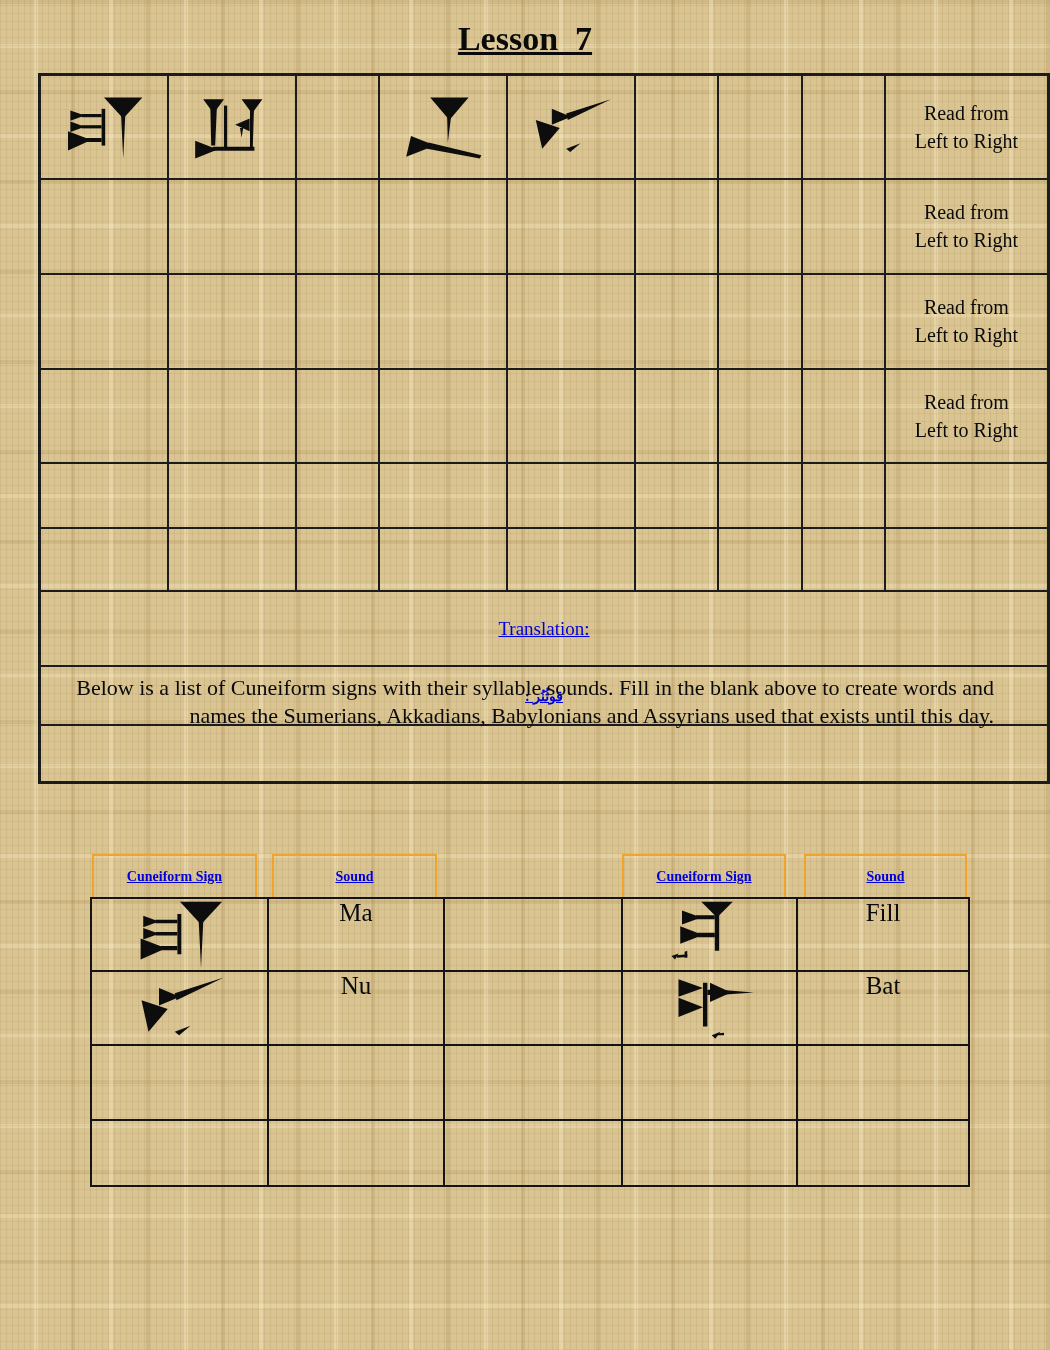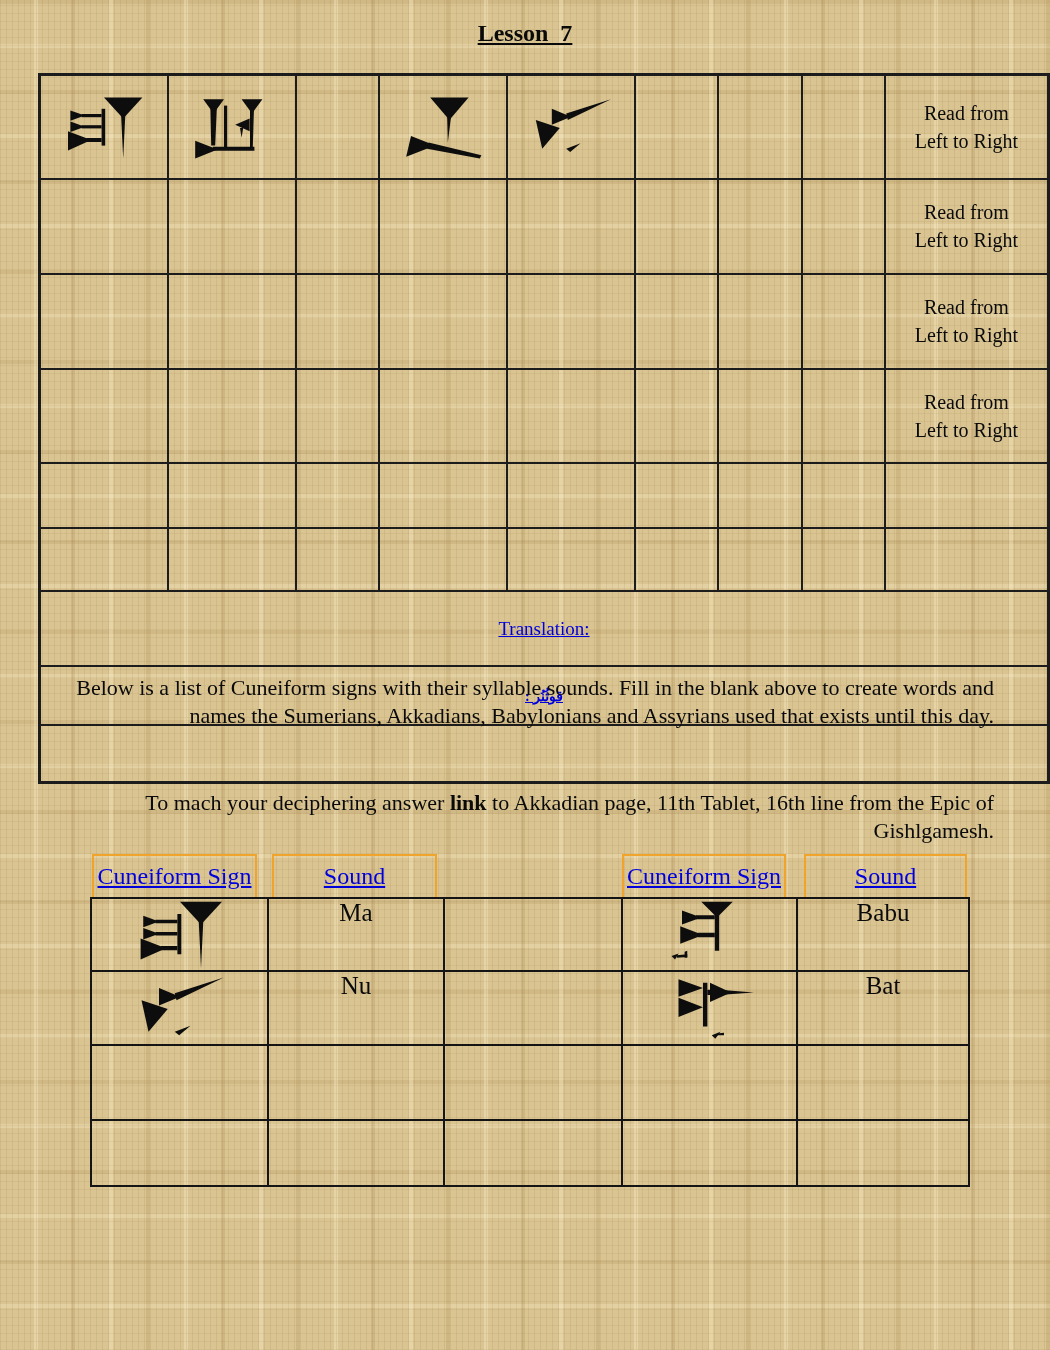--- a/index.html
+++ b/index.html
@@ -14,21 +14,21 @@
       repeating-linear-gradient(0deg, rgba(120,90,40,.08) 0 1px, rgba(0,0,0,0) 1px 8px),
       repeating-linear-gradient(90deg, rgba(0,0,0,0) 0 34px, rgba(255,242,205,.35) 34px 38px, rgba(0,0,0,0) 38px 71px, rgba(150,110,50,.16) 71px 75px),
       repeating-linear-gradient(0deg, rgba(0,0,0,0) 0 42px, rgba(255,242,205,.28) 42px 46px, rgba(0,0,0,0) 46px 86px, rgba(150,110,50,.13) 86px 90px);
     overflow:hidden;
   }
   .abs{position:absolute;}
   
   #title{
     top:20px;left:0;width:100%;
     text-align:center;
-    font-size:24px;font-weight:bold;
+    font-size:34px;font-weight:bold;
     text-decoration:underline;
     white-space:pre;
   }
   
   table{border-collapse:collapse;table-layout:fixed;}
   #grid-table{left:38px;top:73px;}
   #grid-table td{
     border:2px solid #1c1c1c;
     padding:18px;
     vertical-align:middle;
@@ -65,21 +65,21 @@
   #para2{top:789px;}
   .bold{font-weight:bold;}
   
   .hdr-box{
     top:854px;height:45px;
     border:2px solid #f0a42c;
     box-sizing:border-box;
     display:flex;align-items:center;justify-content:center;
   }
   .hdr-label{
-    color:#0000dd;font-size:24px;font-weight:normal;
+    color:#0000dd;font-size:14px;font-weight:bold;
     text-decoration:underline;cursor:pointer;text-align:center;
   }
   
   #sign-table{left:90px;top:897px;}
   #sign-table{border:2px solid #141414;}
   #sign-table td{
     border:2px solid #141414;
     padding:0;overflow:hidden;
   }
   td.sign-cell{text-align:center;vertical-align:middle;}
@@ -282,21 +282,20 @@
         <span class="script-link" dir="rtl">قوثُنُر :</span>
       </td>
     </tr>
     <tr style="height:57px">
       <td colspan="9"></td>
     </tr>
   </tbody>
     </table>
 
   <div id="para1" class="para abs">Below is a list of Cuneiform signs with their syllable sounds. Fill in the blank above to create words and names the Sumerians, Akkadians, Babylonians and Assyrians used that exists until this day.</div>
-  <div id="para2" class="para abs"><span>To mach your deciphering answer </span><span class="bold">link</span><span> to Akkadian page, 11th Tablet, 16th line from the Epic of Gishlgamesh.</span></div>
 
   <div class="hdr-box abs" style="left:92px;width:165px;">
     <span class="hdr-label">Cuneiform Sign</span>
   </div>
   <div class="hdr-box abs" style="left:272px;width:165px;">
     <span class="hdr-label">Sound</span>
   </div>
   <div class="hdr-box abs" style="left:622px;width:164px;">
     <span class="hdr-label">Cuneiform Sign</span>
   </div>
@@ -319,21 +318,21 @@
               <use href="#sym-ma"></use>
             </svg>
       </td>
       <td class="sound-cell">Ma</td>
       <td></td>
       <td class="sign-cell">
         <svg class="sign sign-big" viewBox="0 0 100 80">
               <use href="#sym-babu"></use>
             </svg>
       </td>
-      <td class="sound-cell">Babu</td>
+      <td class="sound-cell">Fill</td>
     </tr>
     <tr style="height:74px">
       <td class="sign-cell">
         <svg class="sign sign-big" viewBox="0 0 100 80">
               <use href="#sym-nu"></use>
             </svg>
       </td>
       <td class="sound-cell">Nu</td>
       <td></td>
       <td class="sign-cell">

